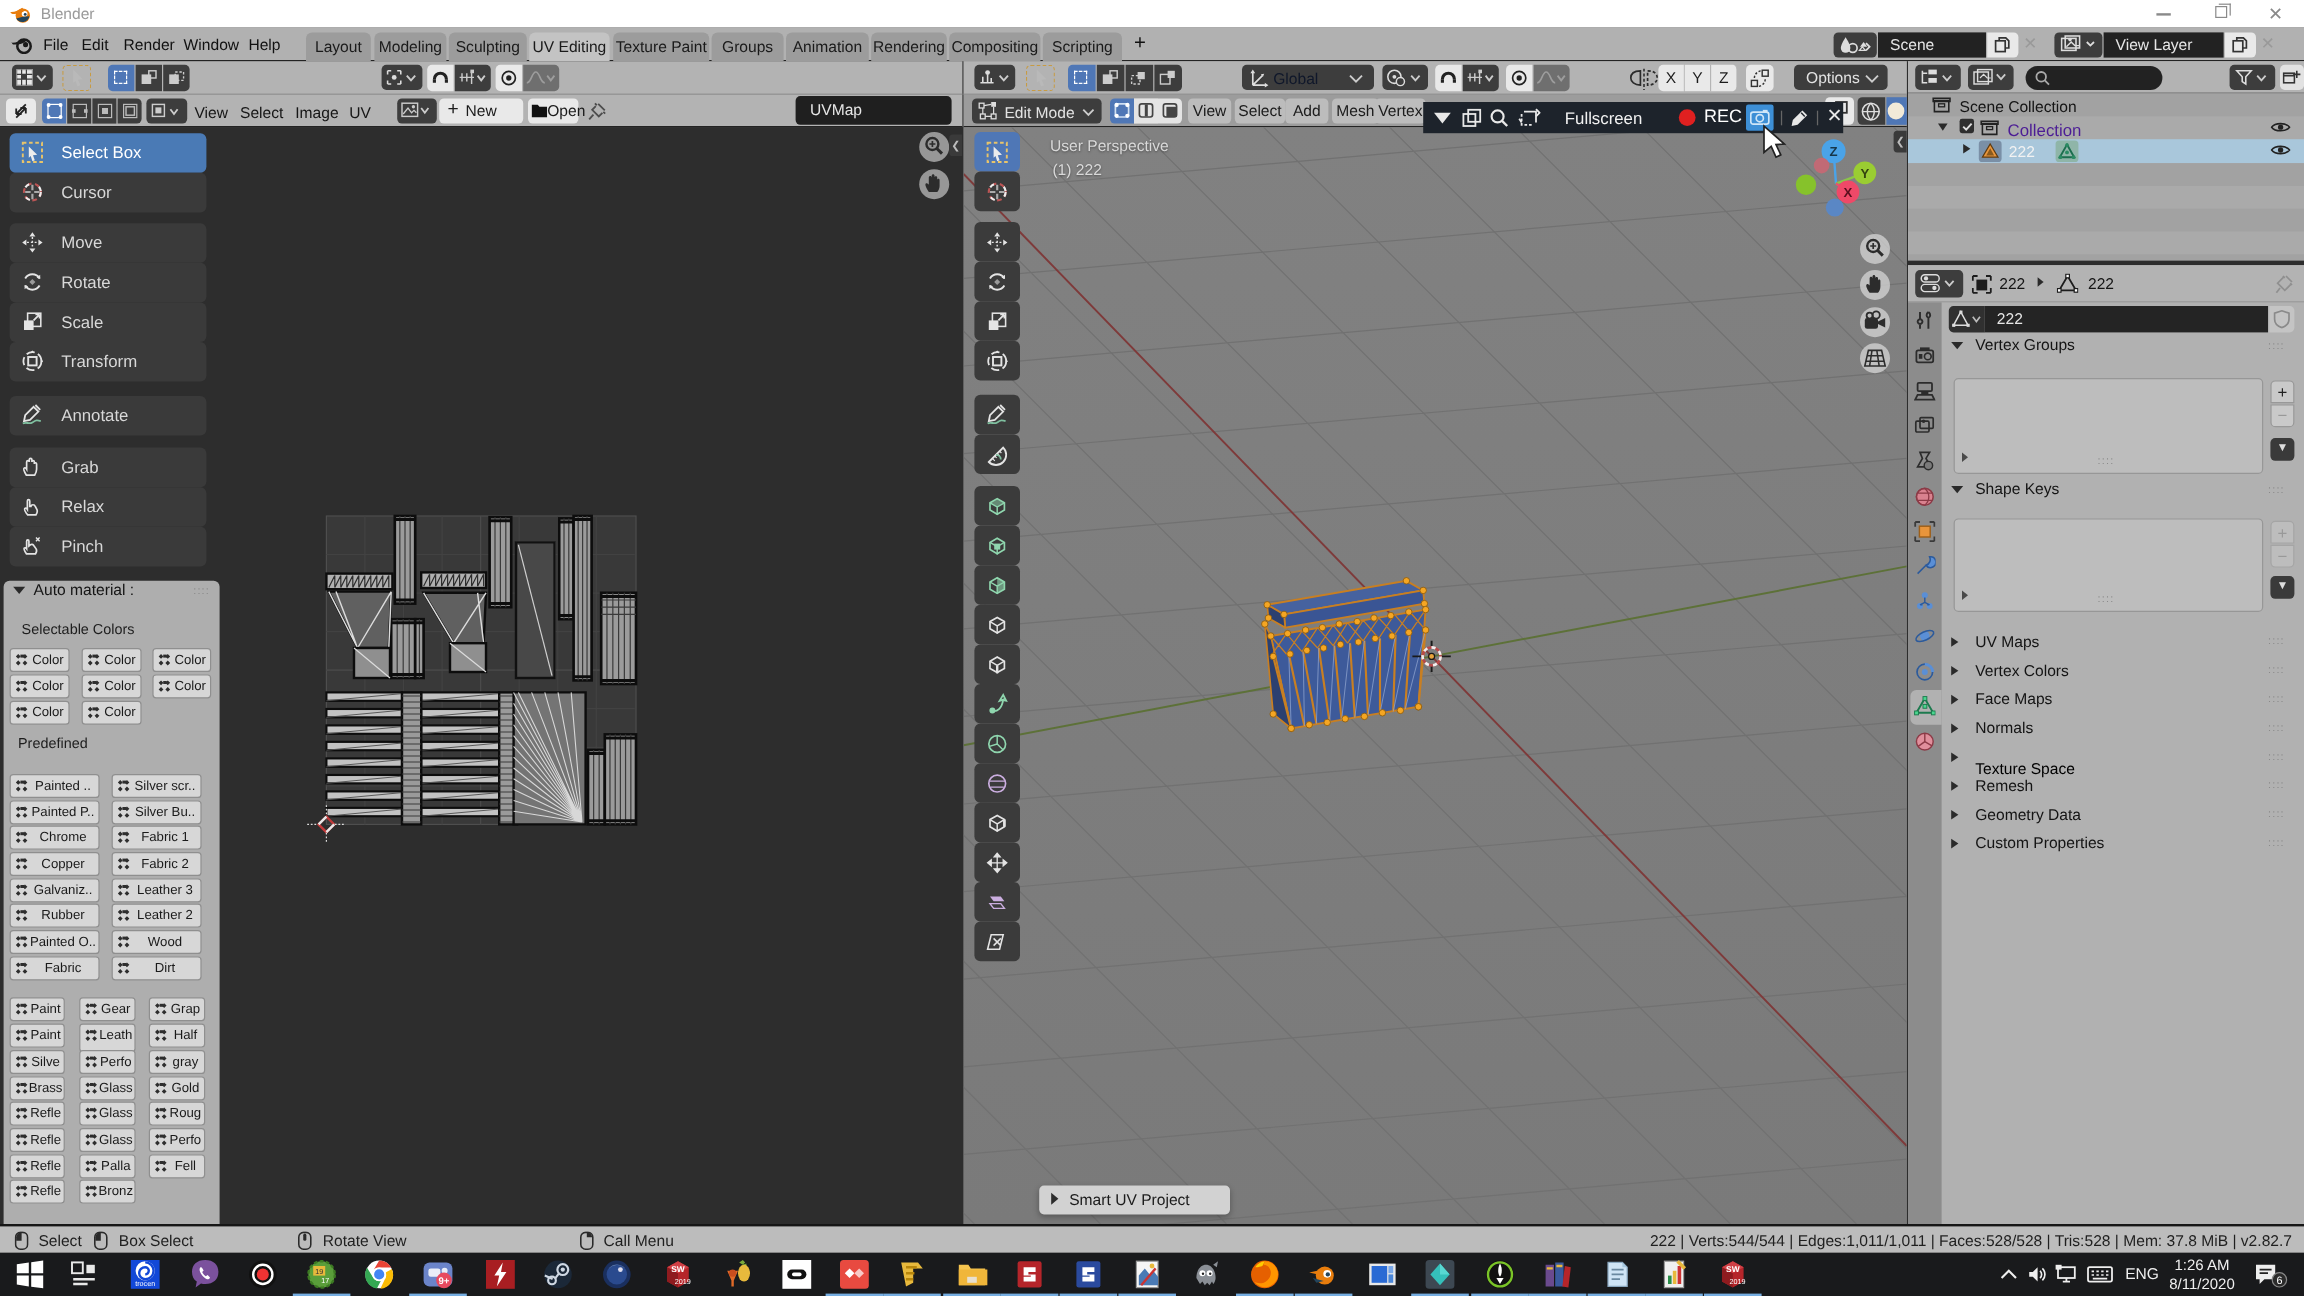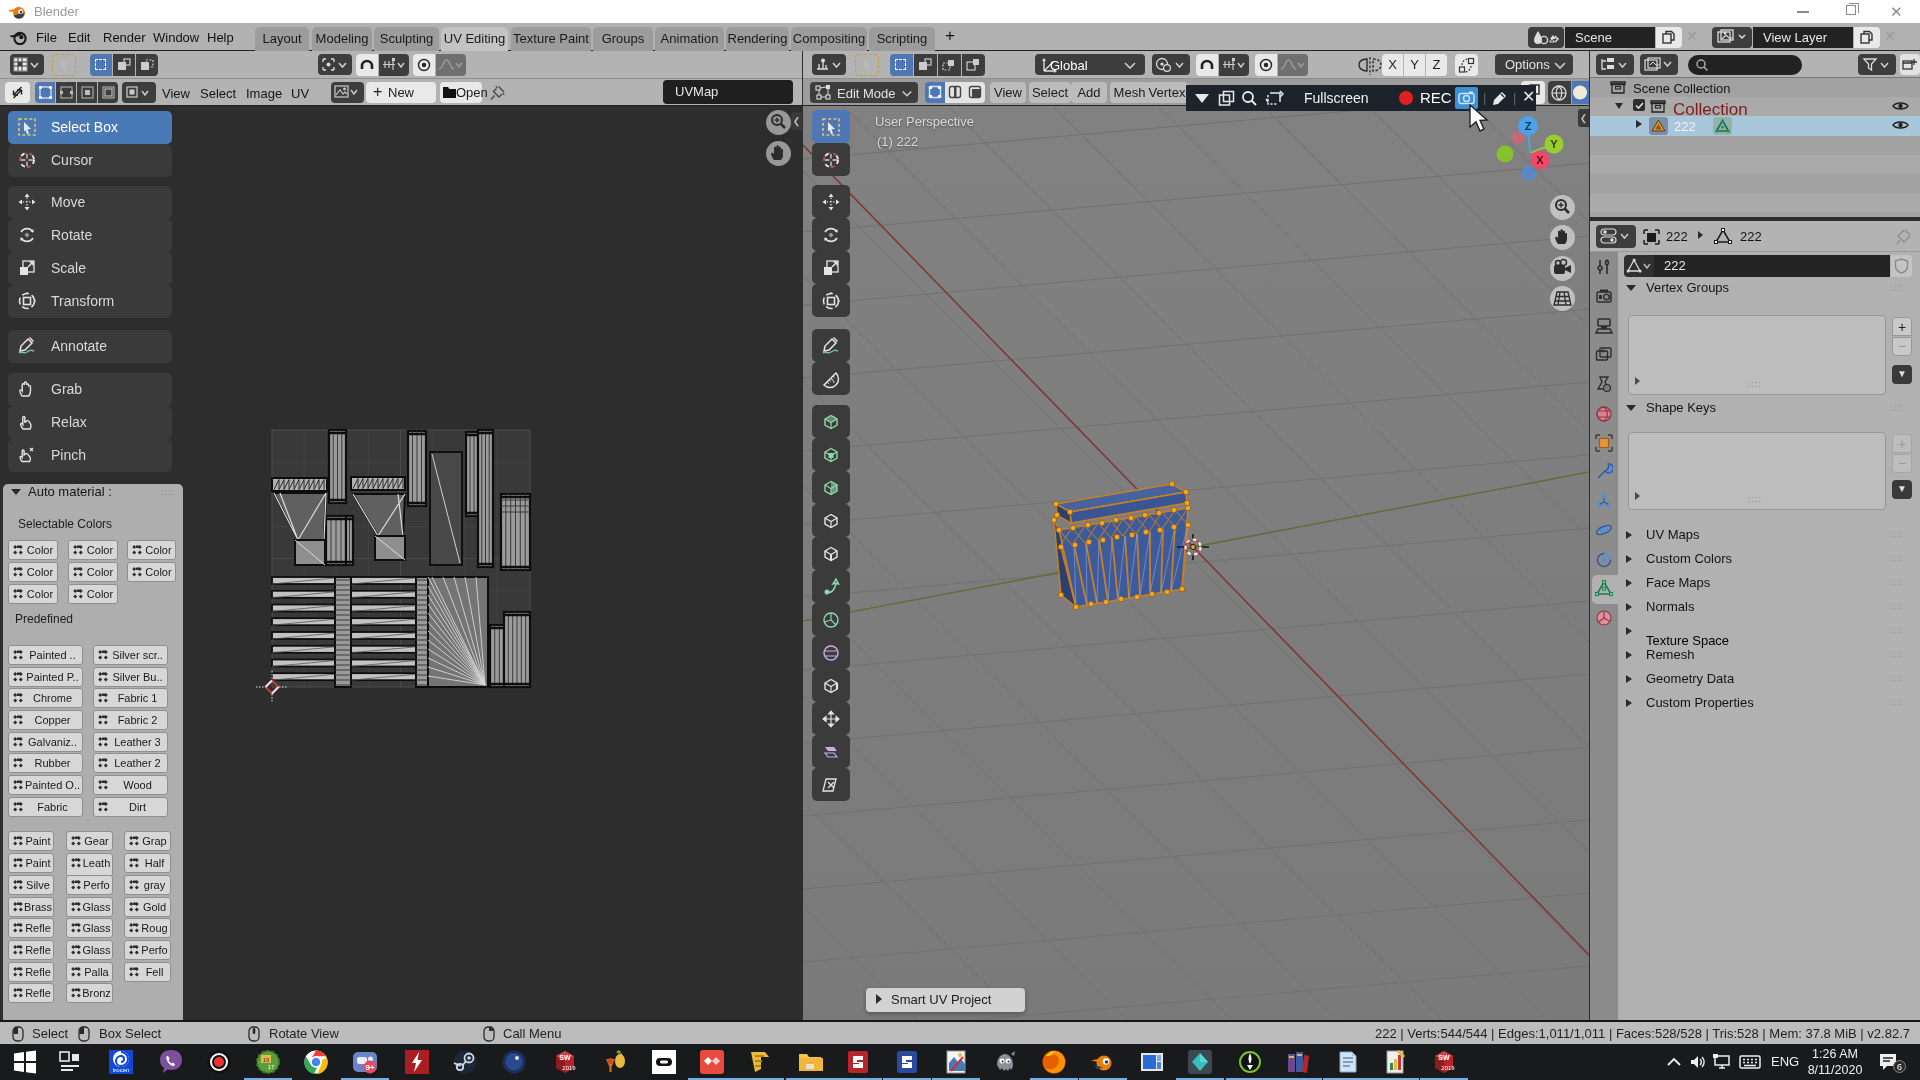--- a/index.html
+++ b/index.html
@@ -1014,21 +1014,21 @@
     </svg>
   <svg class="abs" style="left:163px;top:7px" width="14" height="14" viewBox="0 0 14 14">
       <rect x="1" y="4" width="8" height="8" fill="none" stroke="#ccc" stroke-width="1.2"></rect>
       <rect x="7" y="1" width="6" height="6" fill="#ccc"></rect>
     </svg>
   <div class="dbtn" style="left:232px;top:3px;width:110px;height:21px"></div>
   <svg class="abs" style="left:238px;top:5px" width="18" height="18" viewBox="0 0 18 18">
       <path d="M3 15 L3 4 M3 15 L14 15 M3 15 L11 7" stroke="#ddd" stroke-width="1.4" fill="none"></path>
       <path d="M3 2 l-2 3 h4 Z M16 15 l-3 -2 v4 Z M12.5 5.5 l-2.8 0.3 l1.8 2.2 Z" fill="#ddd"></path>
     </svg>
-  <div class="abs" style="left:247px;top:7px;color:#ffffff;font-size:13px">Global</div>
+  <div class="abs" style="left:258px;top:7px;color:#0f172a;font-size:13px">Global</div>
   <svg class="abs" style="left:320px;top:11px" width="14" height="8" viewBox="0 0 14 8">
       <path d="M2 1 l5 5 l5 -5" fill="none" stroke="#ccc" stroke-width="1.6"></path>
     </svg>
   <div class="dbtn" style="left:349px;top:3px;width:38px;height:21px"></div>
   <svg class="abs" style="left:352px;top:6px" width="32" height="15" viewBox="0 0 32 15">
       <circle cx="7" cy="7" r="5.5" fill="none" stroke="#ddd" stroke-width="1.3"></circle>
       <circle cx="7" cy="7" r="1.6" fill="#ddd"></circle>
       <circle cx="12" cy="11" r="3.4" fill="#3d3d3d" stroke="#ddd" stroke-width="1.2"></circle>
       <path d="M21 6 l3.5 4 l3.5 -4" fill="none" stroke="#ccc" stroke-width="1.5"></path>
     </svg>
@@ -1382,21 +1382,21 @@
  <div class="abs" style="left:25px;top:52px;width:0;height:0;border-left:4.5px solid transparent;border-right:4.5px solid transparent;border-top:6px solid #2a2a2a"></div>
  <div class="abs" style="left:43px;top:48px;width:12px;height:12px;background:#2e2e2e;border-radius:2px"></div>
  <svg class="abs" style="left:44px;top:49px" width="11" height="11" viewBox="0 0 11 11">
       <path d="M2 5.5 l2.5 2.5 L9 3" stroke="#ddd" stroke-width="1.6" fill="none"></path>
     </svg>
  <svg class="abs" style="left:60px;top:48px" width="16" height="15" viewBox="0 0 16 15">
       <path d="M2 4 h12 v9 H2 Z" fill="none" stroke="#222" stroke-width="1.3"></path>
       <path d="M1 2 h14 v2.5 H1 Z" fill="none" stroke="#222" stroke-width="1.3"></path>
       <rect x="5.5" y="6.5" width="5" height="2.5" fill="none" stroke="#222" stroke-width="1.1"></rect>
     </svg>
- <div class="abs" style="left:83px;top:49px;font-size:17px;color:#7f1d1d">Collection</div>
+ <div class="abs" style="left:83px;top:49px;font-size:14px;color:#4c1d95">Collection</div>
  <svg class="abs" style="left:302px;top:48px" width="17" height="14" viewBox="0 0 17 14">
       <path d="M1 7 C4 3 13 3 16 7 C13 11 4 11 1 7 Z" fill="none" stroke="#222" stroke-width="1.3"></path>
       <circle cx="8.5" cy="7" r="2.2" fill="#222"></circle>
     </svg>
  <div class="abs" style="left:46px;top:69px;width:0;height:0;border-top:4.5px solid transparent;border-bottom:4.5px solid transparent;border-left:6px solid #2a2a2a"></div>
  <div class="abs" style="left:59px;top:66px;width:19px;height:18px;background:#7a8fa6;border-radius:3px"></div>
  <svg class="abs" style="left:61px;top:68px" width="15" height="14" viewBox="0 0 15 14">
       <path d="M7.5 1 L14 12 H1 Z" fill="#e8953c" stroke="#5d3a10" stroke-width="1"></path>
       <path d="M7.5 4.5 L10.8 10.5 H4.2 Z" fill="#8a5a1d"></path>
     </svg>
@@ -1536,21 +1536,21 @@
  <div class="abs" style="left:38px;top:211px;width:258px;height:78px;background:#bdbdbd;border:1px solid #979797;border-radius:4px"></div>
  <div class="abs" style="left:45px;top:271px;width:0;height:0;border-top:4px solid transparent;border-bottom:4px solid transparent;border-left:5px solid #4a4a4a"></div>
  <div class="abs" style="left:158px;top:273px;color:#8a8a8a;font-size:9px;letter-spacing:1px">::::</div>
  <div class="abs" style="left:302px;top:213px;width:20px;height:19px;background:#bdbdbd;border:1px solid #a5a5a5;border-radius:4px 4px 0 0;text-align:center;line-height:18px;font-size:14px;color:#999">+</div>
  <div class="abs" style="left:302px;top:233px;width:20px;height:19px;background:#bdbdbd;border:1px solid #a5a5a5;border-radius:0 0 4px 4px;text-align:center;line-height:17px;font-size:14px;color:#999">−</div>
  <div class="abs" style="left:302px;top:259px;width:20px;height:19px;background:#3a3a3a;border-radius:4px;text-align:center;line-height:18px;font-size:10px;color:#ddd">▼</div>
  <div class="abs" style="left:36px;top:310px;width:0;height:0;border-top:4.5px solid transparent;border-bottom:4.5px solid transparent;border-left:6px solid #2a2a2a"></div>
  <div class="abs" style="left:56px;top:306px;font-size:13px;color:#141414">UV Maps</div>
  <div class="abs" style="left:300px;top:308px;color:#8a8a8a;font-size:9px;letter-spacing:1px">::::</div>
  <div class="abs" style="left:36px;top:334px;width:0;height:0;border-top:4.5px solid transparent;border-bottom:4.5px solid transparent;border-left:6px solid #2a2a2a"></div>
- <div class="abs" style="left:56px;top:330px;font-size:13px;color:#141414">Custom Colors</div>
+ <div class="abs" style="left:56px;top:330px;font-size:13px;color:#141414">Vertex Colors</div>
  <div class="abs" style="left:300px;top:332px;color:#8a8a8a;font-size:9px;letter-spacing:1px">::::</div>
  <div class="abs" style="left:36px;top:358px;width:0;height:0;border-top:4.5px solid transparent;border-bottom:4.5px solid transparent;border-left:6px solid #2a2a2a"></div>
  <div class="abs" style="left:56px;top:354px;font-size:13px;color:#141414">Face Maps</div>
  <div class="abs" style="left:300px;top:356px;color:#8a8a8a;font-size:9px;letter-spacing:1px">::::</div>
  <div class="abs" style="left:36px;top:382px;width:0;height:0;border-top:4.5px solid transparent;border-bottom:4.5px solid transparent;border-left:6px solid #2a2a2a"></div>
  <div class="abs" style="left:56px;top:378px;font-size:13px;color:#141414">Normals</div>
  <div class="abs" style="left:300px;top:380px;color:#8a8a8a;font-size:9px;letter-spacing:1px">::::</div>
  <div class="abs" style="left:36px;top:406px;width:0;height:0;border-top:4.5px solid transparent;border-bottom:4.5px solid transparent;border-left:6px solid #2a2a2a"></div>
  <div class="abs" style="left:56px;top:412px;font-size:13px;color:#000000">Texture Space</div>
  <div class="abs" style="left:300px;top:404px;color:#8a8a8a;font-size:9px;letter-spacing:1px">::::</div>

